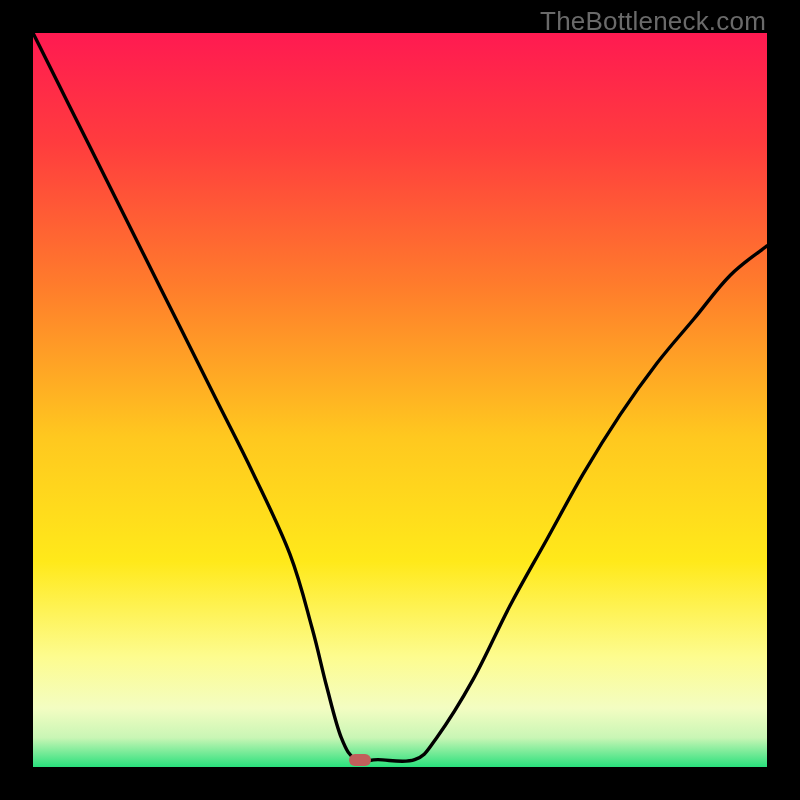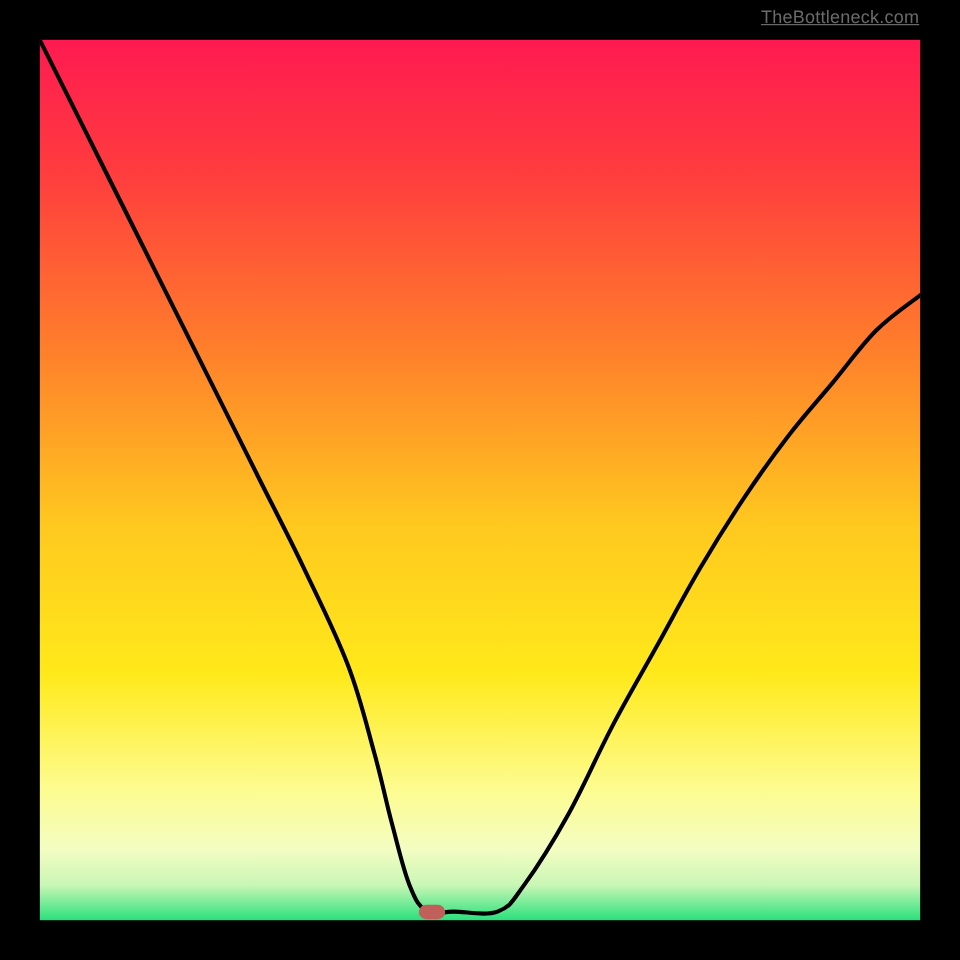--- a/index.html
+++ b/index.html
@@ -24,24 +24,23 @@
     left: 0;
     top: 0;
     width: 734px;
     height: 734px;
   }
   .watermark {
     position: absolute;
     top: 6px;
     right: 34px;
     color: #6a6a6a;
-    font-size: 15px;
+    font-size: 26px;
     font-weight: 500;
     letter-spacing: 0.2px;
-    text-decoration: underline;
   }
   .curve {
     position: absolute;
     left: 0;
     top: 0;
     width: 734px;
     height: 734px;
     pointer-events: none;
   }
   .marker {

